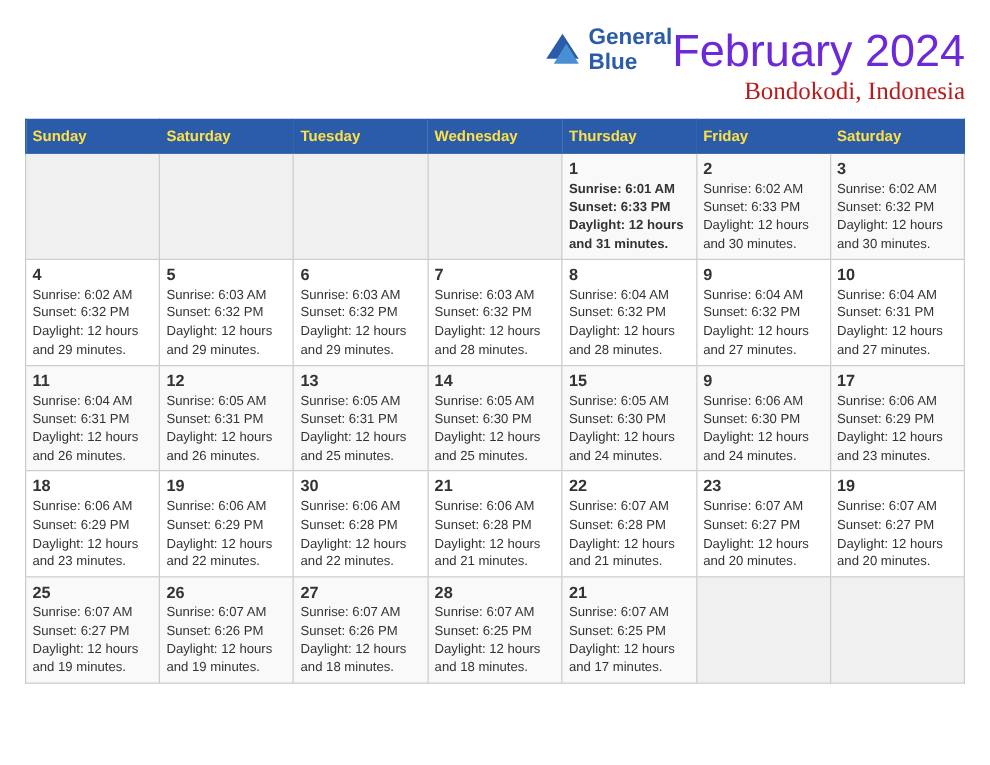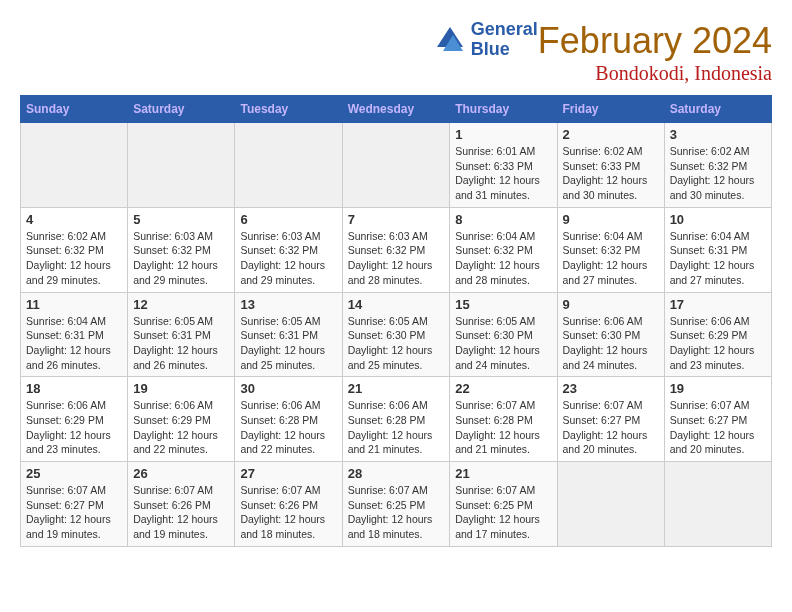--- a/index.html
+++ b/index.html
@@ -32,35 +32,35 @@
       width: 30px;
       height: 30px;
       margin-right: 6px;
     }
     .title-block {
       text-align: right;
     }
     .main-title {
       font-size: 36px;
       font-weight: normal;
-      color: #a16207;
+      color: #6d28d9;
     }
     .subtitle {
       font-size: 20px;
       color: #b91c1c;
       font-family: Liberation Serif, serif;
     }
     table {
       width: 100%;
       border-collapse: collapse;
       font-size: 11px;
     }
     thead tr th {
       background-color: #2a5caa;
-      color: #c4b5fd;
+      color: #fde047;
       padding: 6px 5px;
       text-align: left;
       font-size: 12px;
       font-weight: bold;
       border: 1px solid #2a5caa;
     }
     tbody tr td {
       border: 1px solid #ccc;
       vertical-align: top;
       padding: 4px 5px;
@@ -122,21 +122,21 @@
       </tr>
   </thead>
   <tbody id="calendar-body">
   <tr>
         <td class="empty-cell"></td>
         <td class="empty-cell"></td>
         <td class="empty-cell"></td>
         <td class="empty-cell"></td>
         <td>
           <span class="day-number">1</span>
-          <div class="day-info" style="white-space: pre-line;">Sunrise: 6:01 AM
+          <div class="day-info" style="white-space: pre-line; font-weight: bold;">Sunrise: 6:01 AM
 Sunset: 6:33 PM
 Daylight: 12 hours and 31 minutes.</div>
         </td>
         <td>
           <span class="day-number">2</span>
           <div class="day-info" style="white-space: pre-line;">Sunrise: 6:02 AM
 Sunset: 6:33 PM
 Daylight: 12 hours and 30 minutes.</div>
         </td>
         <td>

